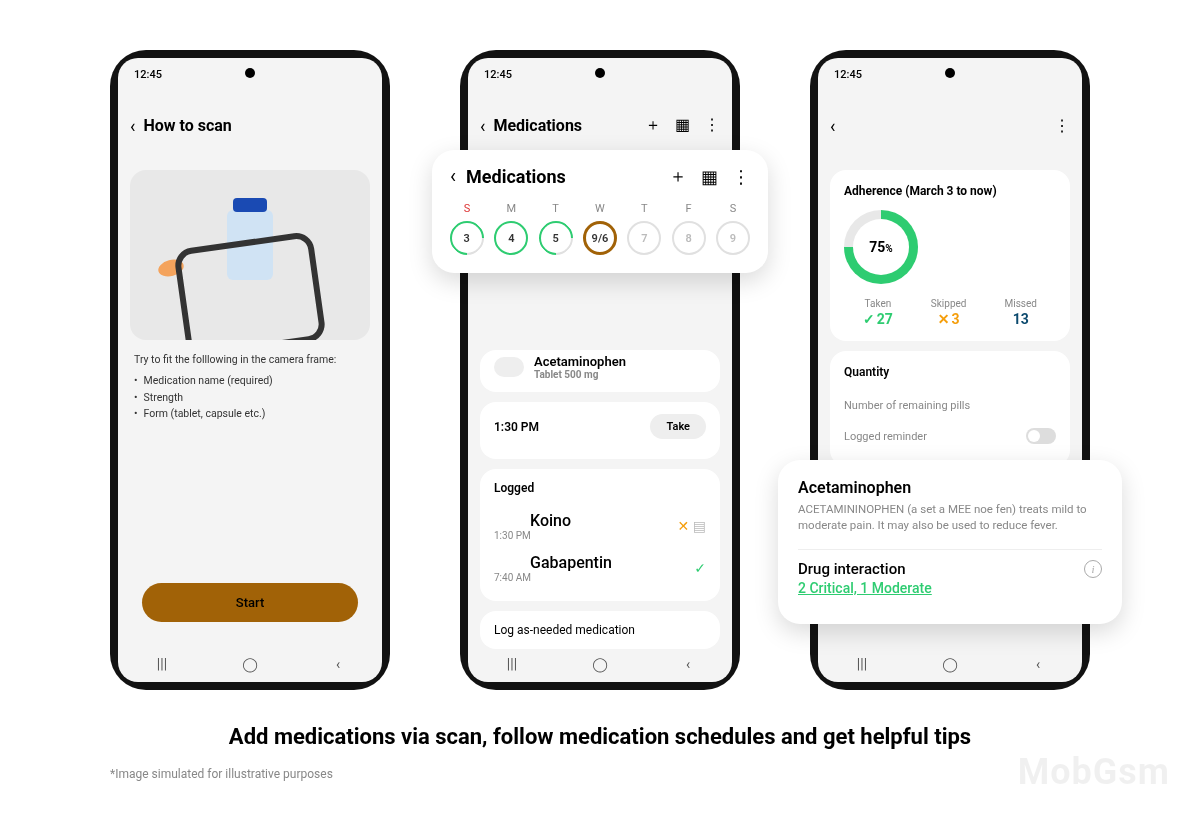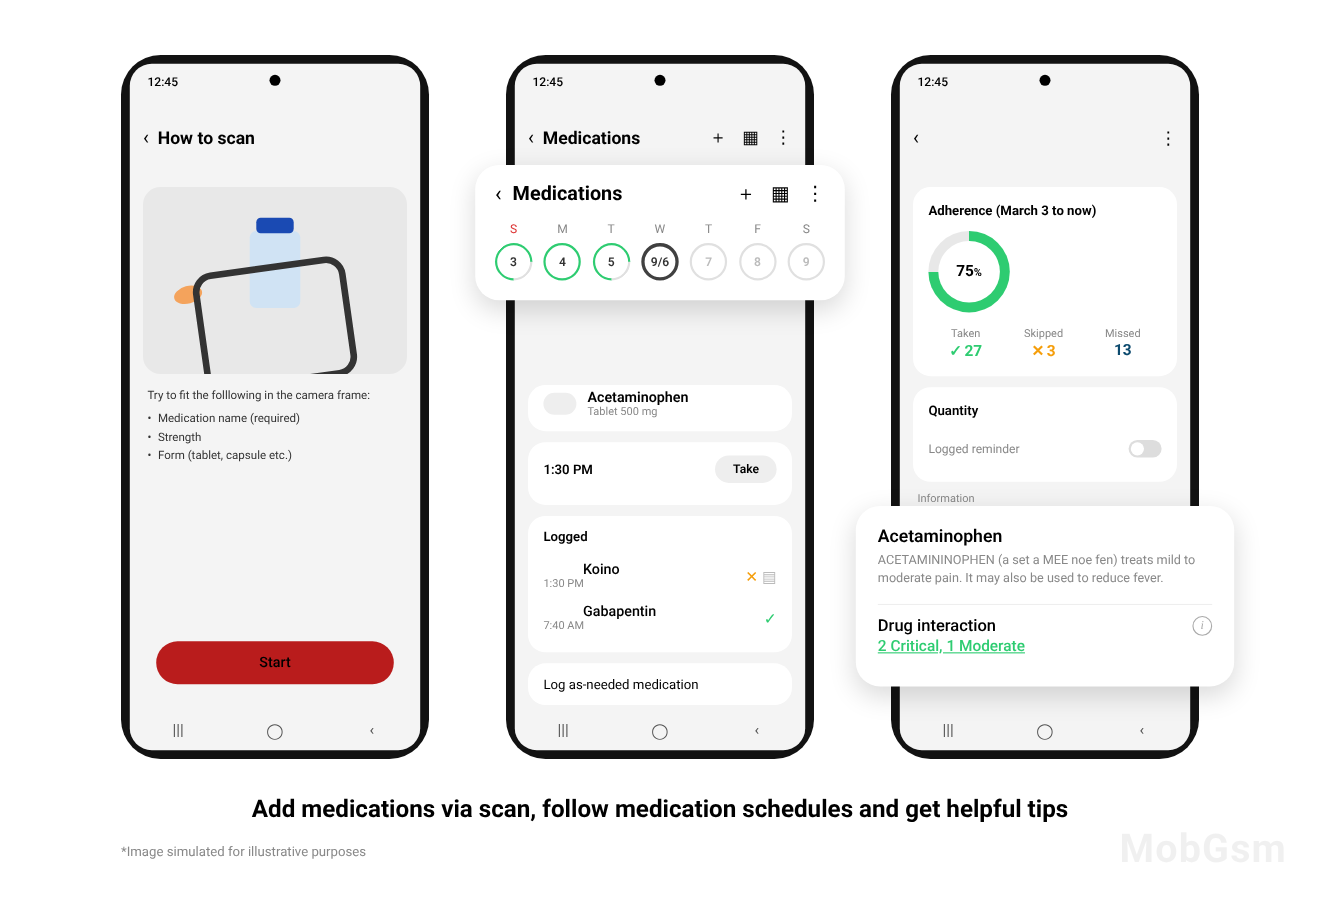--- a/index.html
+++ b/index.html
@@ -11,55 +11,55 @@
   .statusbar { font-size: 11px; padding: 10px 16px 4px; font-weight: 500; }
   .header { display: flex; align-items: center; padding: 6px 12px 10px; gap: 8px; }
   .header .back { font-size: 18px; font-weight: 400; }
   .header .title { font-size: 16px; font-weight: 700; flex: 1; }
   .header .icons { display: flex; gap: 14px; font-size: 16px; }
   .content { flex: 1; padding: 0 12px; overflow: hidden; }
   .illus-card { background: #e8e8e8; border-radius: 16px; height: 170px; display: flex; align-items: center; justify-content: center; position: relative; overflow: hidden; }
   .instr { font-size: 10.5px; color: #333; margin: 12px 4px; line-height: 1.6; }
   .instr ul { list-style: none; margin-top: 4px; }
   .instr li::before { content: "•"; margin-right: 6px; }
-  .start-btn { background: #b91c1c; border-radius: 22px; text-align: center; padding: 12px; font-size: 13px; font-weight: 500; margin: 0 4px; position: absolute; bottom: 60px; left: 20px; right: 20px; }
+  .start-btn { background: #a16207; border-radius: 22px; text-align: center; padding: 12px; font-size: 13px; font-weight: 500; margin: 0 4px; position: absolute; bottom: 60px; left: 20px; right: 20px; }
   .navbar { position: absolute; bottom: 0; left: 0; right: 0; height: 36px; display: flex; justify-content: space-around; align-items: center; font-size: 14px; color: #555; }
   .navbar span { width: 20px; text-align: center; }
 
   
   .overlay-card { position: absolute; top: 100px; left: -28px; right: -28px; background: #fff; border-radius: 22px; padding: 14px 18px 18px; box-shadow: 0 8px 24px rgba(0,0,0,0.15); z-index: 10; }
   .overlay-header { display: flex; align-items: center; margin-bottom: 14px; }
   .overlay-header .back { font-size: 20px; margin-right: 10px; }
   .overlay-header .title { font-size: 18px; font-weight: 700; flex: 1; }
   .overlay-header .icons { display: flex; gap: 14px; font-size: 18px; align-items: center; }
   .week { display: flex; justify-content: space-between; }
   .day { display: flex; flex-direction: column; align-items: center; gap: 6px; }
   .day-label { font-size: 11px; color: #888; }
   .day-label.sun { color: #d33; }
   .day-circle { width: 34px; height: 34px; border-radius: 50%; display: flex; align-items: center; justify-content: center; font-size: 11px; font-weight: 600; border: 2px solid #e0e0e0; color: #333; position: relative; }
   .day-circle.partial { border-color: #2ecc71; border-right-color: #e0e0e0; transform: rotate(45deg); }
   .day-circle.partial span { transform: rotate(-45deg); }
   .day-circle.full { border-color: #2ecc71; }
-  .day-circle.selected { border: 3px solid #404040; }
+  .day-circle.selected { border: 3px solid #a16207; }
   .day-circle.dim { color: #bbb; }
 
   .med-list { padding-top: 180px; }
   .card { background: #fff; border-radius: 16px; padding: 12px 14px; margin-bottom: 10px; }
   .med-row { display: flex; align-items: center; gap: 10px; }
   .pill-icon { width: 30px; height: 20px; background: #eee; border-radius: 10px; position: relative; flex-shrink: 0; }
   .capsule-icon { width: 26px; height: 12px; border-radius: 6px; background: linear-gradient(90deg, #3b5bdb 50%, #e9ecef 50%); flex-shrink: 0; }
   .med-info { flex: 1; }
   .med-name { font-size: 13px; font-weight: 600; }
-  .med-sub { font-size: 10px; color: #888; }
+  .med-sub { font-size: 10px; color: #888; font-weight: bold; }
   .time-row { display: flex; justify-content: space-between; align-items: center; margin-bottom: 8px; }
   .time-label { font-size: 12px; font-weight: 600; }
   .take-btn { background: #eee; border-radius: 14px; padding: 6px 16px; font-size: 11px; font-weight: 600; }
   .section-label { font-size: 12px; font-weight: 600; margin-bottom: 10px; }
   .log-row { display: flex; justify-content: space-between; align-items: center; padding: 6px 0; }
-  .log-name { font-size: 13px; font-weight: 500; padding-left: 36px; }
+  .log-name { font-size: 16px; font-weight: 500; padding-left: 36px; }
   .log-time { font-size: 10px; color: #888; }
   .log-status { font-size: 14px; }
   .status-x { color: #f59e0b; }
   .status-check { color: #2ecc71; }
 
   
   .adherence-card { background: #fff; border-radius: 16px; padding: 14px; margin-bottom: 10px; }
   .adherence-title { font-size: 12px; font-weight: 700; margin-bottom: 12px; }
   .ring-wrap { display: flex; justify-content: flex-start; margin-bottom: 14px; }
   .ring { width: 74px; height: 74px; border-radius: 50%; background: conic-gradient(#2ecc71 0 75%, #e8e8e8 75% 100%); display: flex; align-items: center; justify-content: center; position: relative; }
@@ -286,20 +286,23 @@
               <div class="stat-label">Missed</div>
               <div class="stat-val stat-missed">
                   <span>13</span>
                 </div>
             </div>
           </div>
         </div>
         <div class="adherence-card qty-card">
           <div class="section-label">Quantity</div>
           <div class="qty-row">
+            <span>Number of remaining pills</span>
+          </div>
+          <div class="qty-row">
             <span>Logged reminder</span>
             <span class="toggle"></span>
           </div>
         </div>
         <div class="info-label">Information</div>
       </div>
       <div class="navbar">
         <span>|||</span>
         <span>◯</span>
         <span>‹</span>

